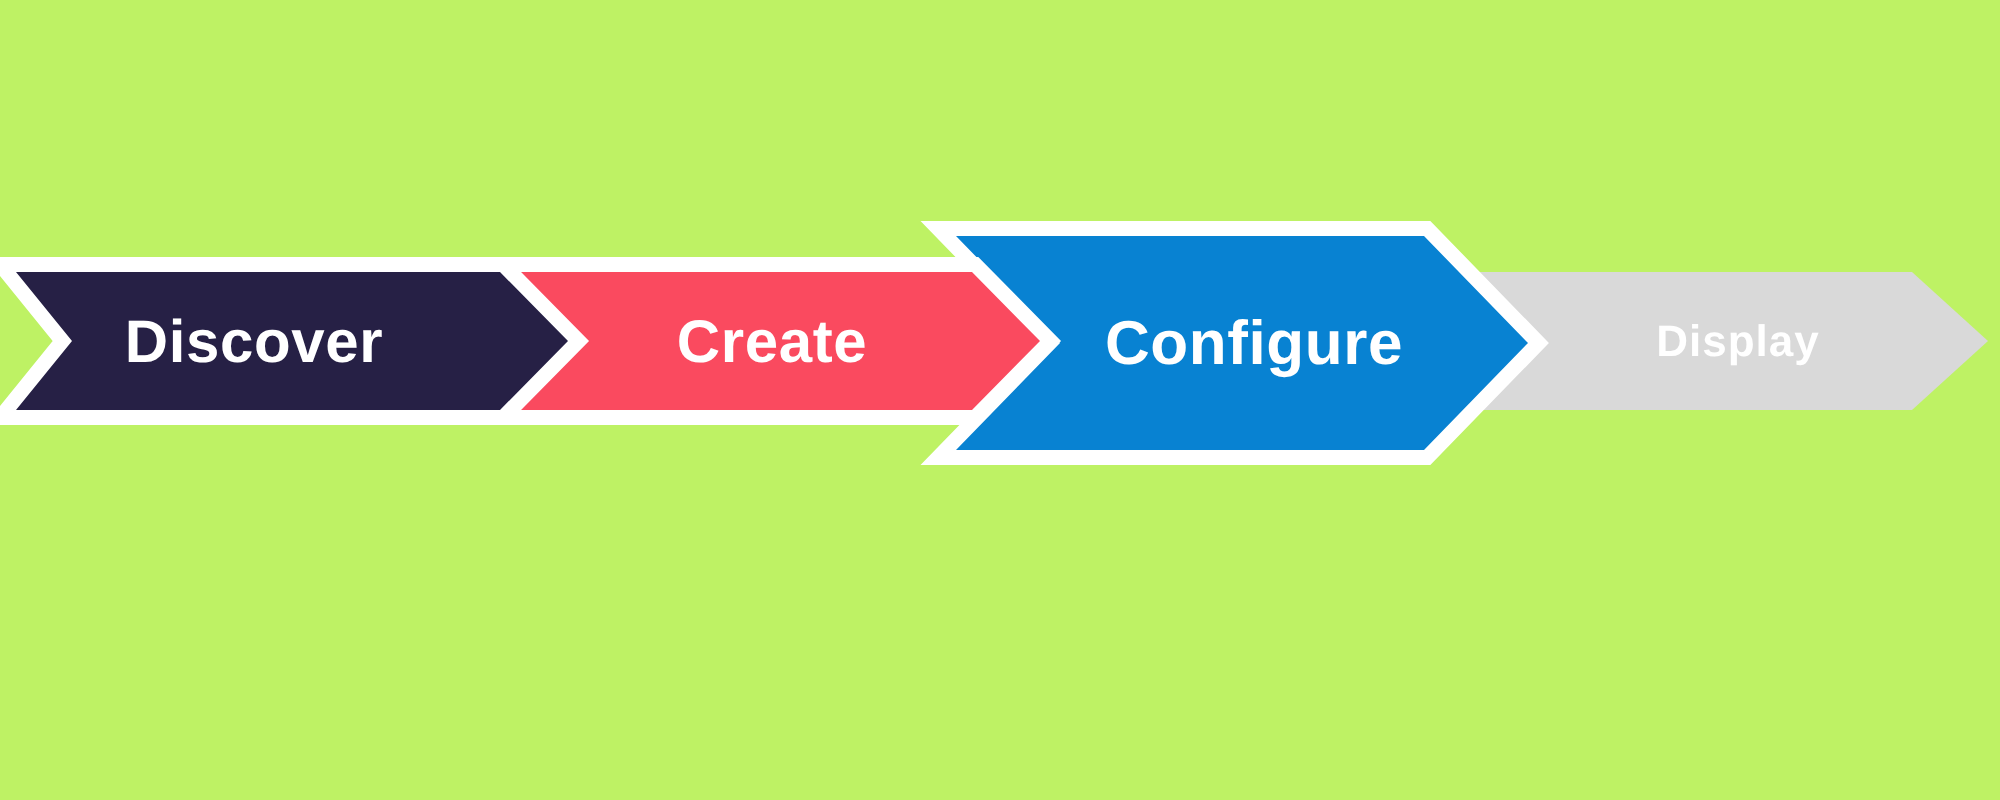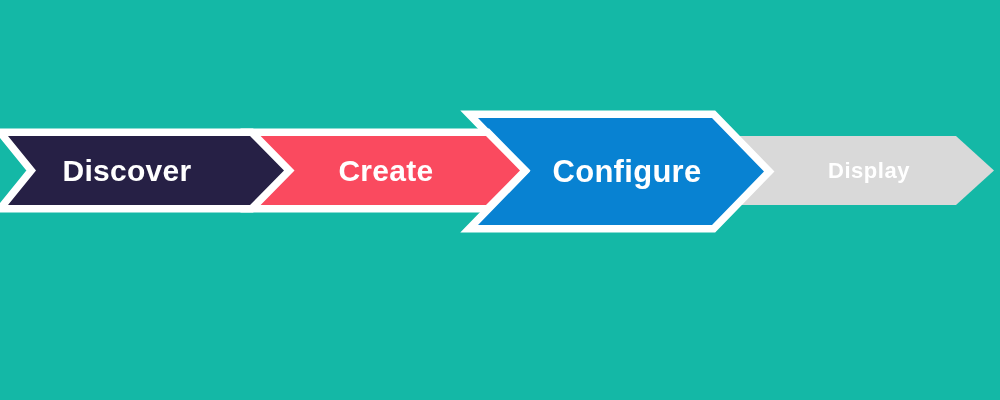--- a/index.html
+++ b/index.html
@@ -8,21 +8,21 @@
     background: #ffffff;
     width: 1000px;
     height: 400px;
     overflow: hidden;
     font-family: "Liberation Sans", "DejaVu Sans", sans-serif;
   }
   .stage {
     position: relative;
     width: 1000px;
     height: 400px;
-    background: #14b8a6;
+    background: #bef264;
   }
   svg { display: block; }
   .chev {
     stroke: none;
   }
   .chev.outlined {
     stroke: #ffffff;
     stroke-width: 15;
     stroke-linejoin: miter;
     paint-order: stroke fill;

